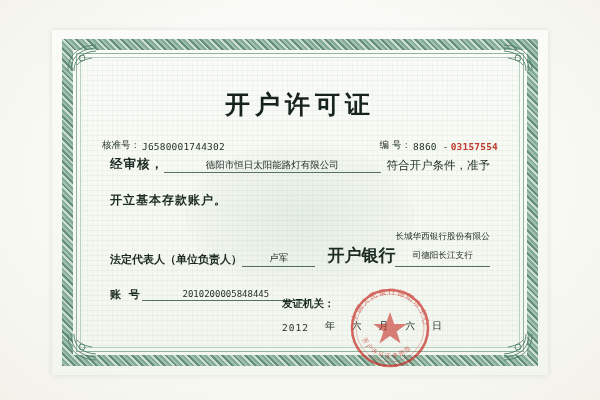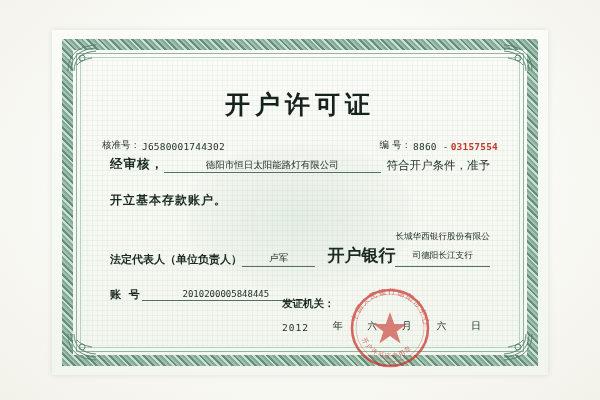--- a/index.html
+++ b/index.html
@@ -265,22 +265,21 @@
     color: #8b3b33;
     font-size: 9.5px;
     opacity: 0.75;
   }
   .date-line {
     margin-top: 8px;
     font-size: 10px;
     letter-spacing: 1px;
     display: flex;
     align-items: flex-end;
-    gap: 8px;
-    justify-content: space-between;
+    gap: 16px;
   }
   .date-line .num {
     font-family: "DejaVu Sans Mono", "Liberation Mono", monospace;
     font-size: 9.5px;
   }
 
   
   .seal {
     position: absolute;
     left: 292px;

